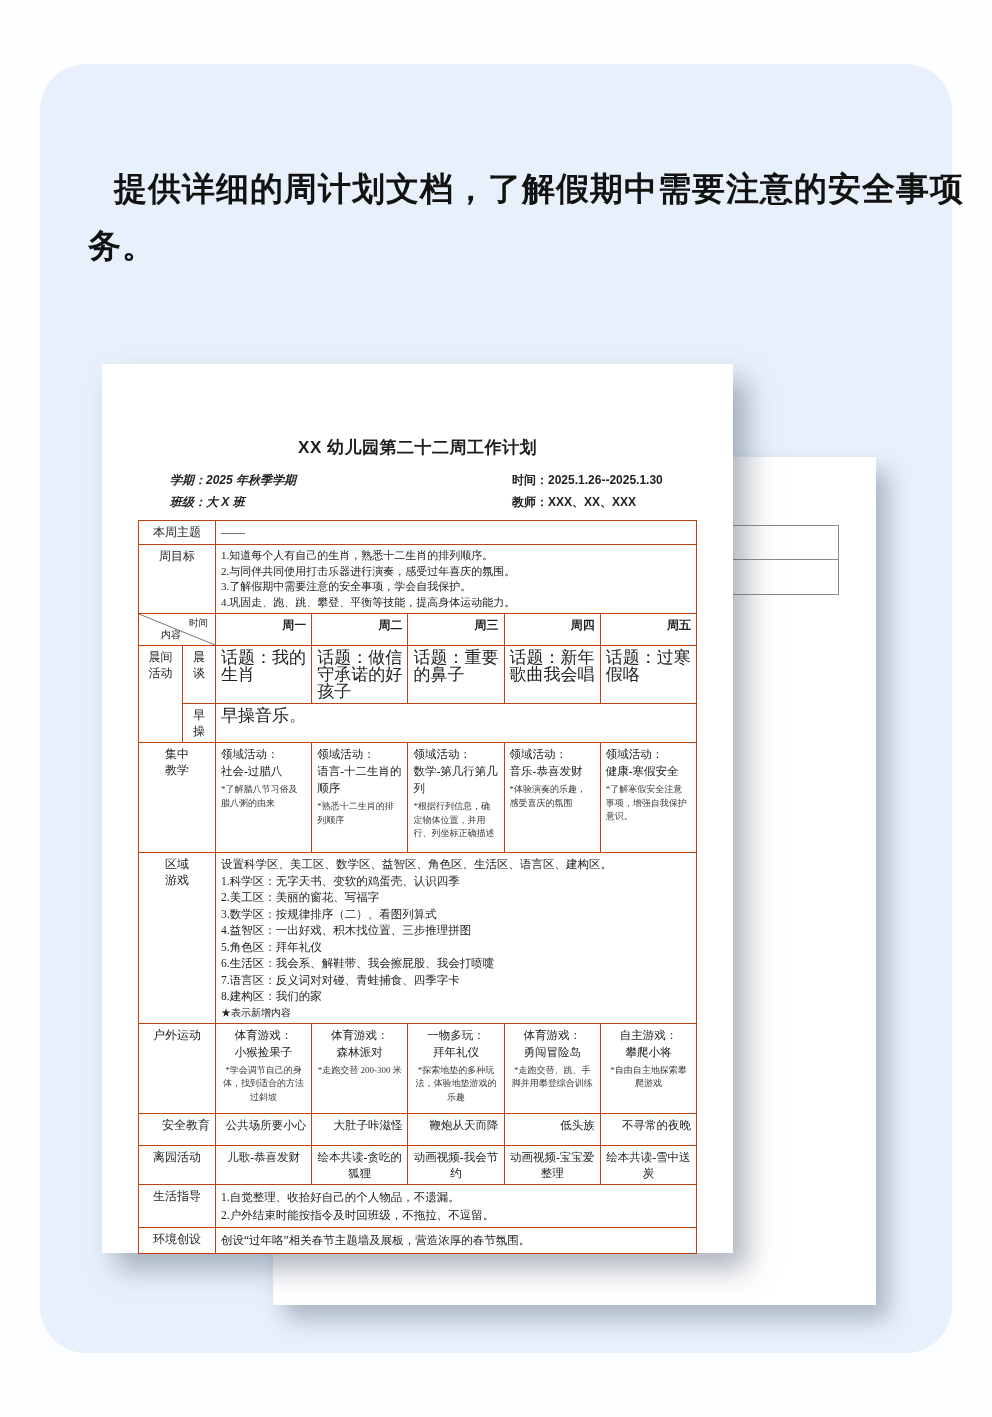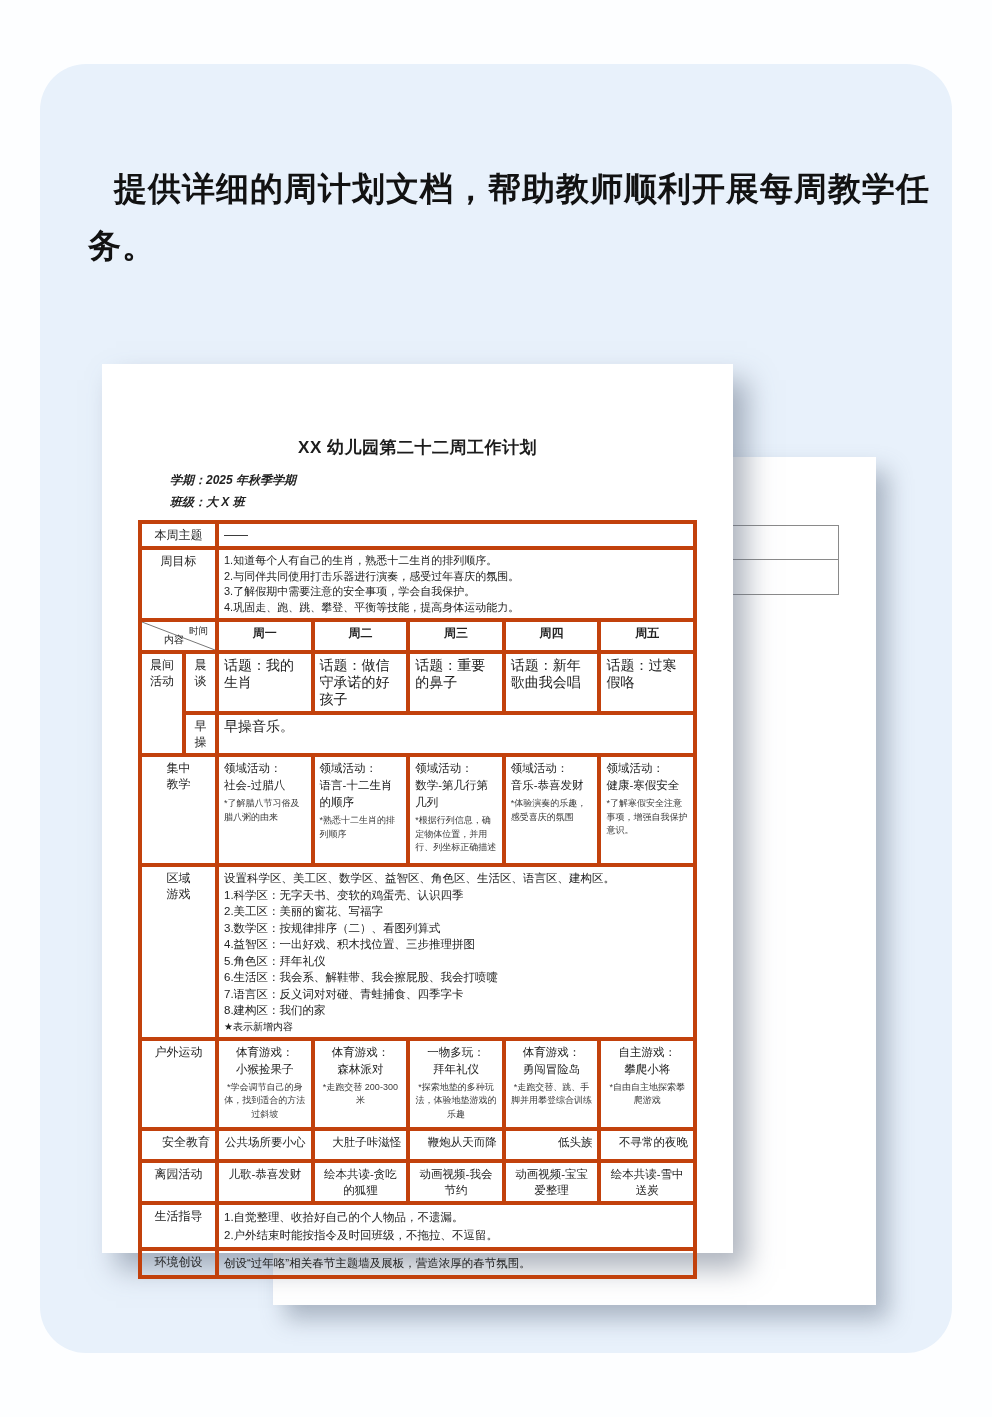--- a/index.html
+++ b/index.html
@@ -40,29 +40,29 @@
     margin:0 0 10px 0;text-align:center;font-size:17px;font-weight:700;color:#1c1c1c;
     letter-spacing:.5px;
   }
   .meta{display:flex;justify-content:space-between;font-size:12px;font-weight:600;
     line-height:22px;margin-bottom:7px;}
   .meta-left{margin-left:32px;font-style:italic;}
   .meta-right{width:185px;}
   
   table.plan{border-collapse:collapse;table-layout:fixed;width:559px;
     border:1.5px solid #4c4c4c;}
-  table.plan td{border:4px solid #c2410c;box-sizing:border-box;
-    padding:3px 5px;vertical-align:top;}
+  table.plan td{border:1px solid #c2410c;box-sizing:border-box;
+    padding:3px 5px;vertical-align:top;font-family:Liberation Serif, serif;}
   td.lab{
     text-align:center;vertical-align:middle;font-size:12px;line-height:16px;
     white-space:pre-line;padding:2px 2px;color:#1f1f1f;
   }
-  td.dayhead{text-align:center;vertical-align:middle;font-size:12px;font-weight:700;}
+  td.dayhead{text-align:right;vertical-align:middle;font-size:12px;font-weight:700;}
   td.center-cell{text-align:center;vertical-align:middle;font-size:11.5px;line-height:16px;}
-  .talk{font-size:14px;line-height:17px;}
+  .talk{font-size:17px;line-height:17px;}
   .cell-type,.cell-name{font-size:11.5px;line-height:17px;}
   .cell-note{font-size:9px;line-height:13.5px;margin-top:3px;color:#3a3a3a;}
   .goal-line{font-size:11px;line-height:15.5px;}
   .reg-line{font-size:11.5px;line-height:16.5px;}
   .reg-foot{font-size:10px;line-height:14px;margin-top:1px;}
   .life-line{font-size:11.5px;line-height:18px;}
   .env-text{font-size:11.5px;line-height:18px;}
   .theme-val{font-size:12px;line-height:16px;}
   
   tr.r-theme td{height:24px;}
@@ -82,38 +82,42 @@
   td.diag svg{position:absolute;left:0;top:0;width:100%;height:100%;}
   .diag-time{position:absolute;top:3px;right:7px;font-size:9.5px;}
   .diag-content{position:absolute;bottom:3px;left:6px;font-size:10px;padding-left:16px;}
 </style>
 </head>
 <body>
 
 <div class="card">
 
   <div class="intro">
-    <div class="intro-line indent">提供详细的周计划文档，帮助教师顺利开展每周教学任</div>
+    <div class="intro-line indent">提供详细的周计划文档，了解假期中需要注意的安全事项</div>
     <div class="intro-line">务。</div>
   </div>
 
   <div class="paper back">
     <div class="back-table">
       <div class="back-row"></div>
       <div class="back-row"></div>
     </div>
   </div>
 
   <div class="paper front">
     <h1 class="doc-title">XX 幼儿园第二十二周工作计划</h1>
 
     <div class="meta">
       <div class="meta-left">
         <div>学期：2025 年秋季学期</div>
         <div>班级：大 X 班</div>
+      </div>
+      <div class="meta-right">
+        <div>时间：2025.1.26--2025.1.30</div>
+        <div>教师：XXX、XX、XXX</div>
       </div>
     </div>
 
     <table class="plan">
       <colgroup>
         <col style="width:44px">
           <col style="width:33px">
         <col>
           <col>
           <col>

